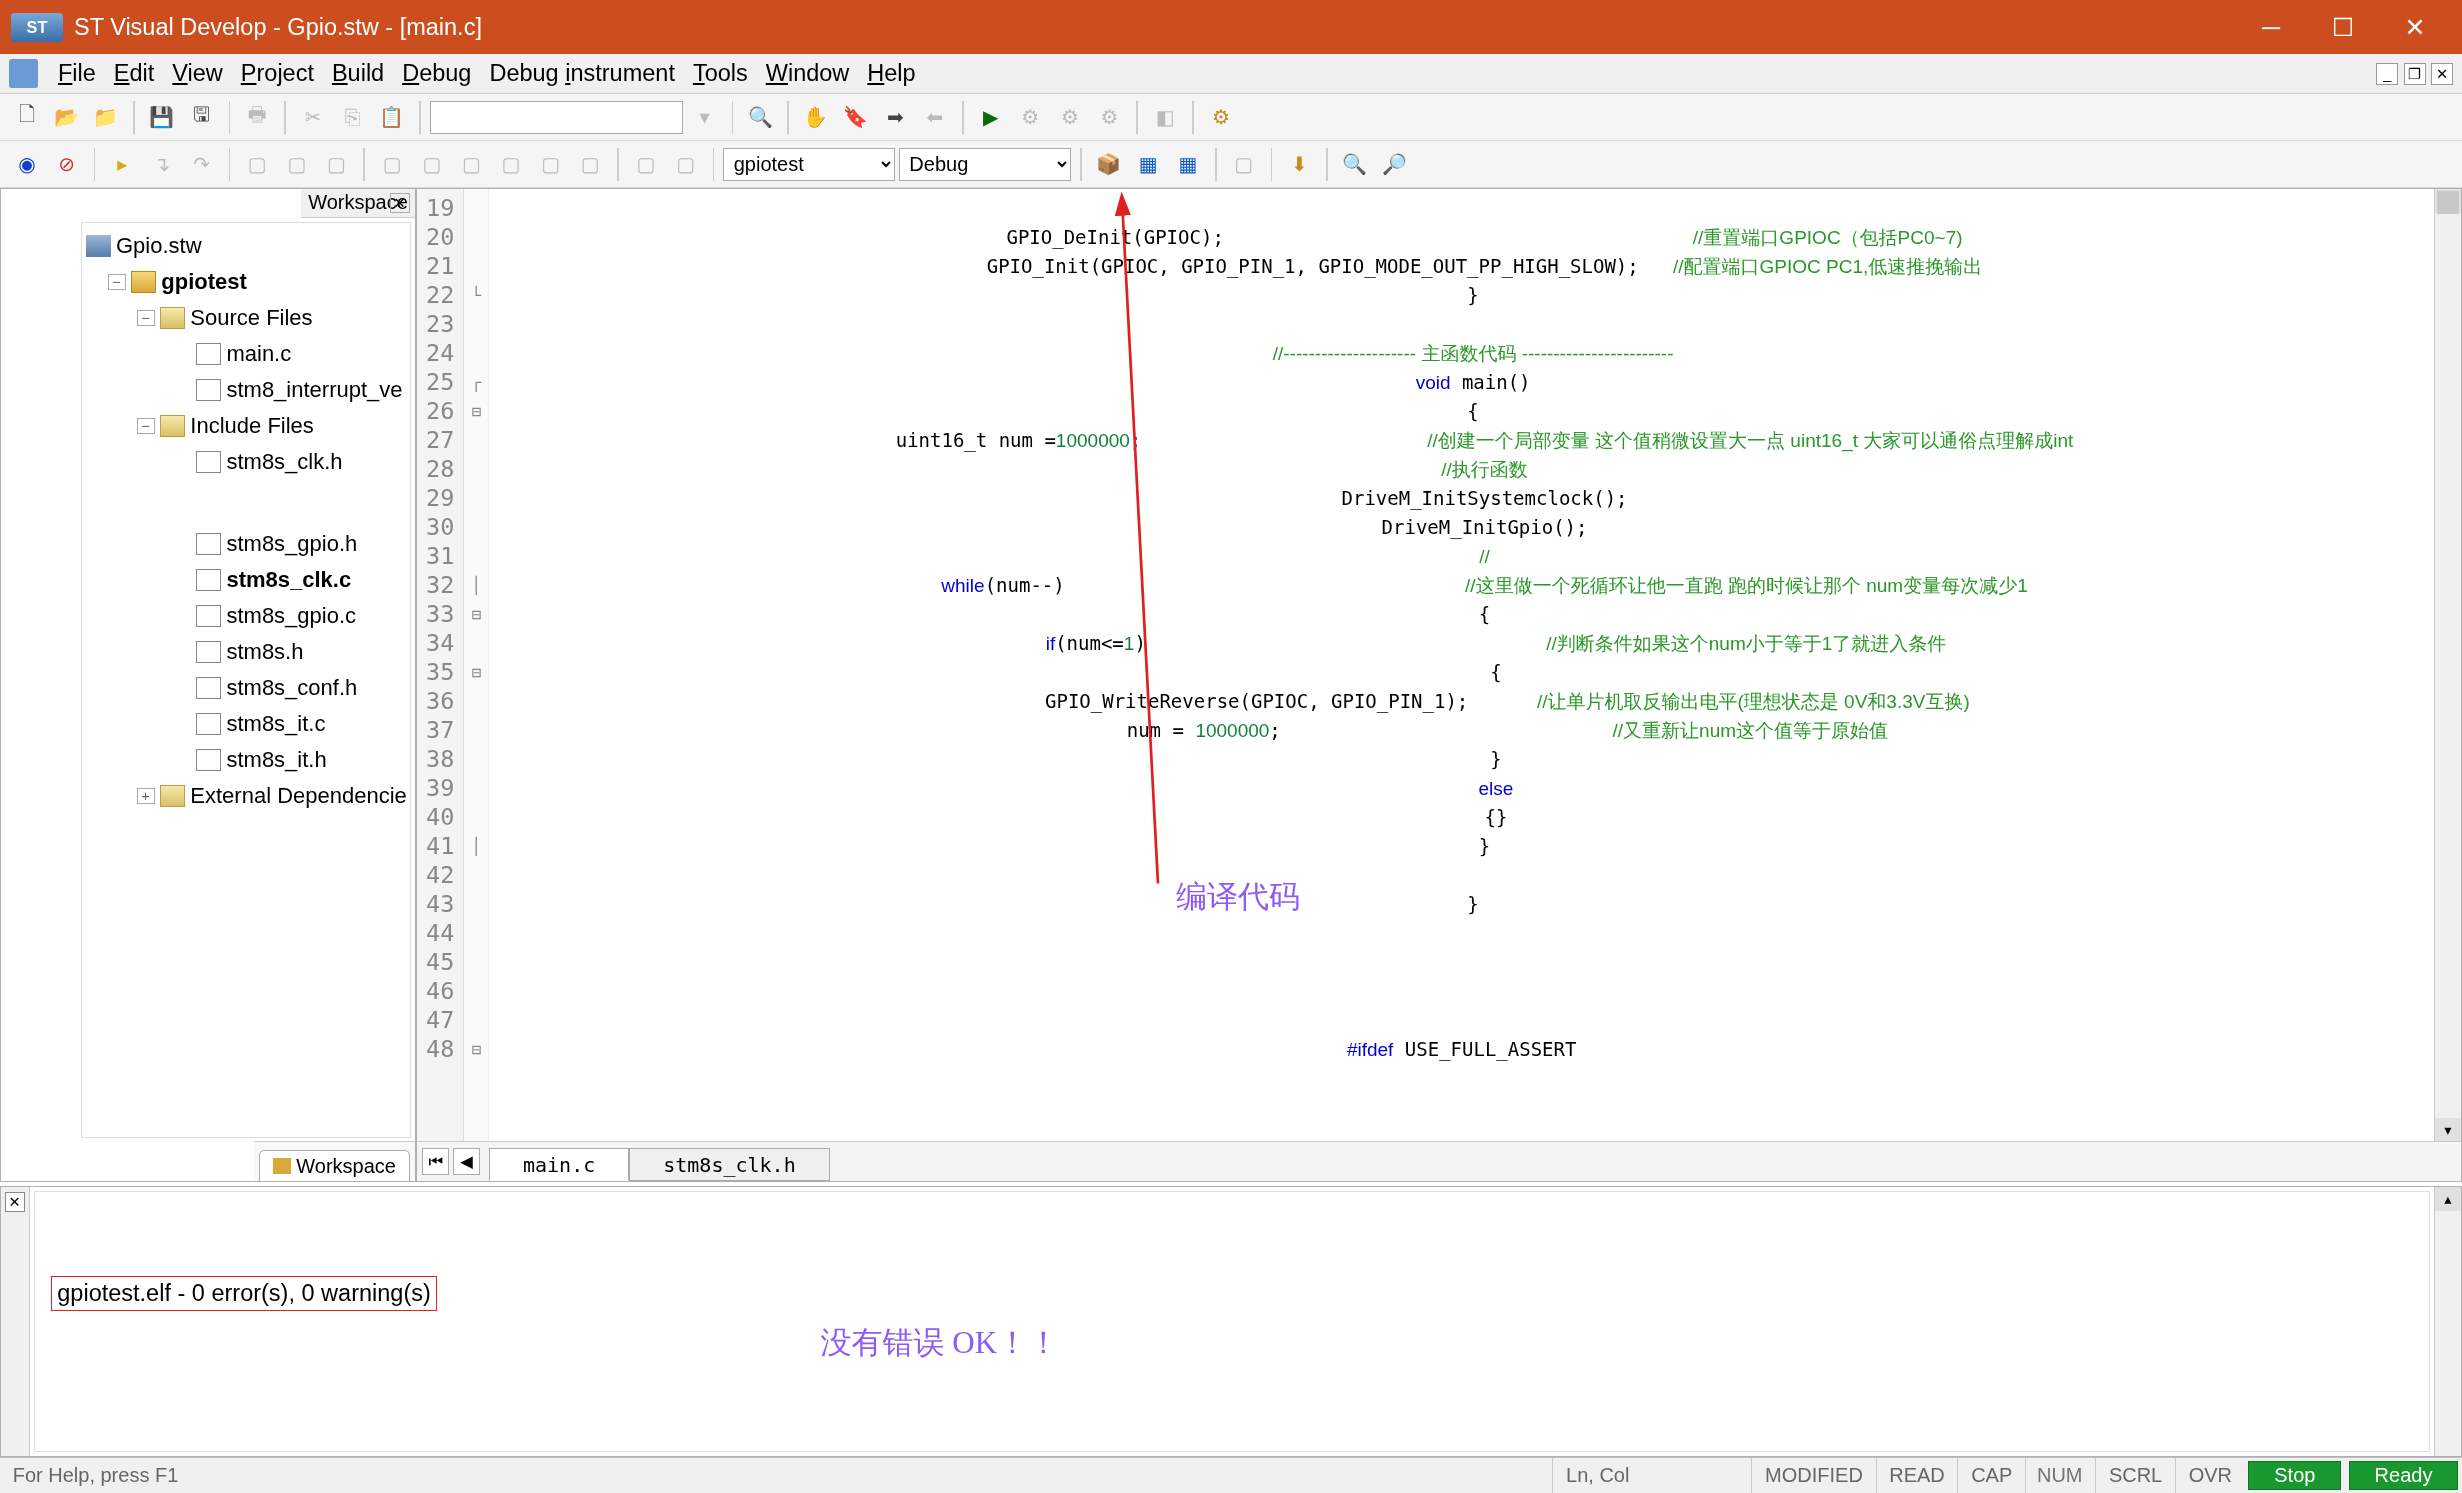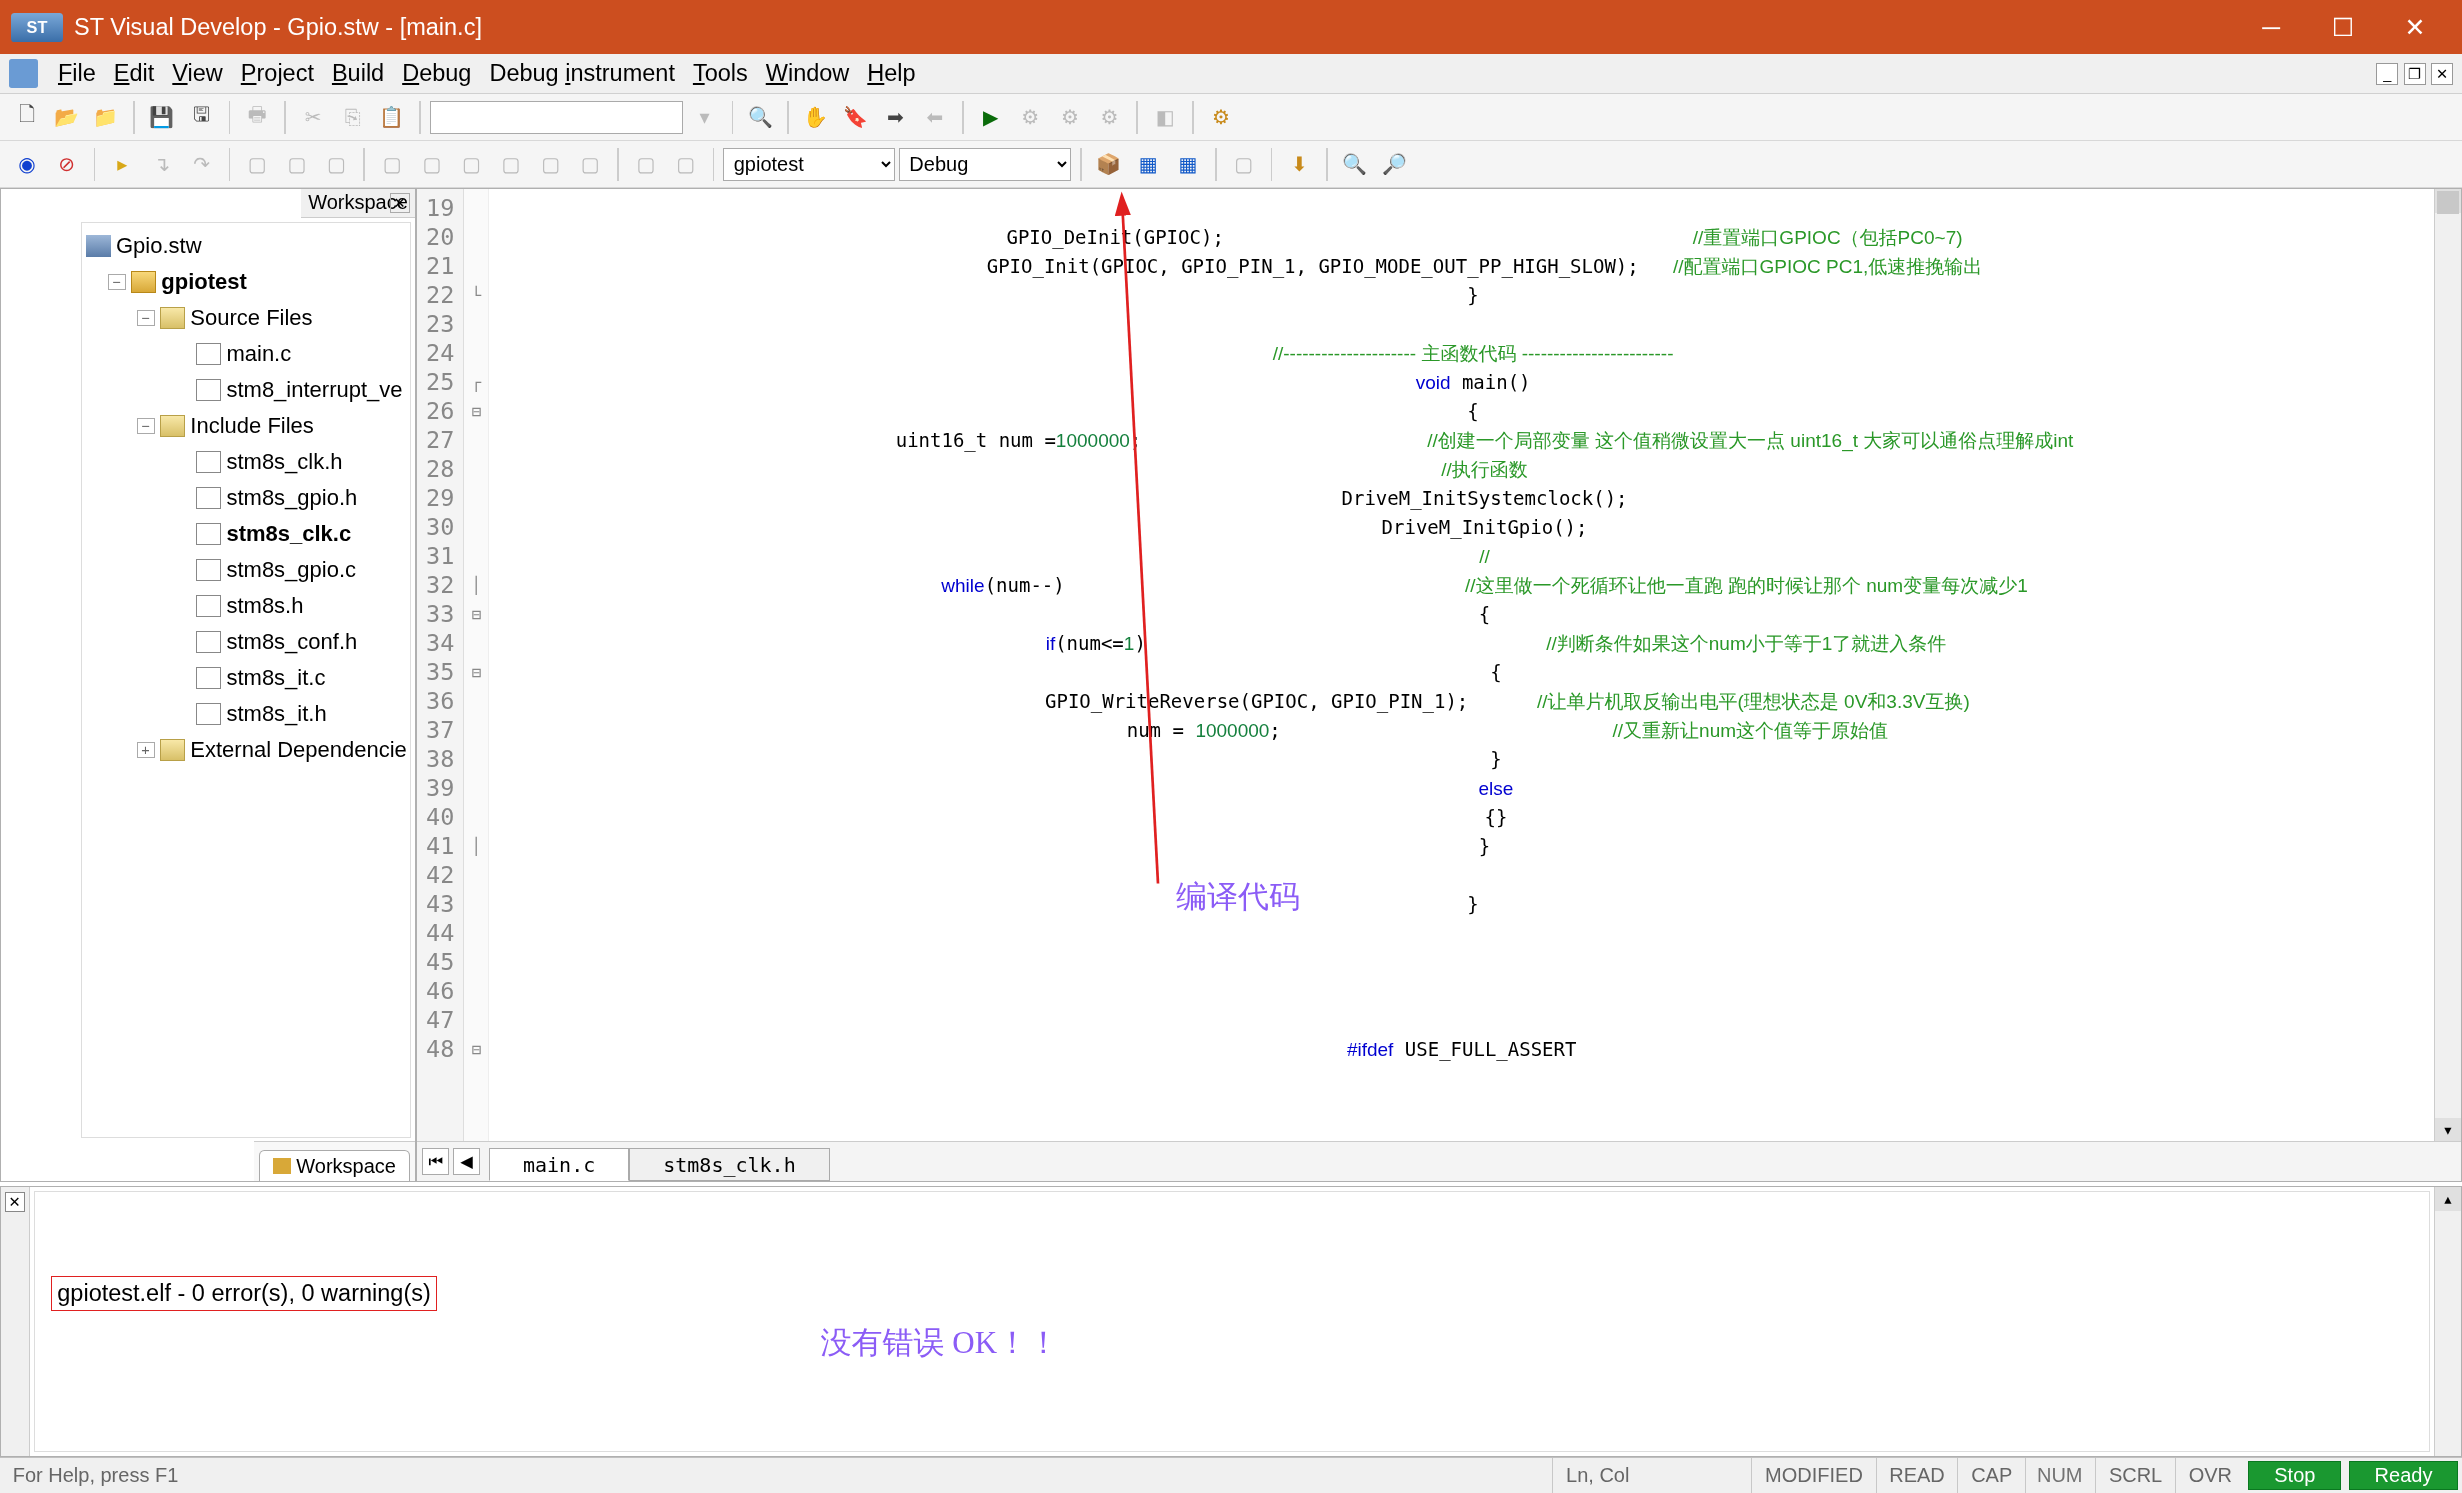--- a/index.html
+++ b/index.html
@@ -219,21 +219,21 @@
             <span class="toggle">−</span>
             <span class="ficon folder"></span>
             <span>Include Files</span>
           </div>
       <div id="inc-list">
             <div class="node" style="padding-left: 87px;">
               <span style="width:23.5px;display:inline-block"></span>
               <span class="ficon file"></span>
               <span>stm8s_clk.h</span>
             </div>
-            <div class="node" style="padding-left: 87px;">
+            <div class="node" style="padding-left: 87px; margin-top: 46px;">
               <span style="width:23.5px;display:inline-block"></span>
               <span class="ficon file"></span>
               <span>stm8s_gpio.h</span>
             </div>
             <div class="node" style="padding-left: 87px; font-weight: bold;">
               <span style="width:23.5px;display:inline-block"></span>
               <span class="ficon file"></span>
               <span>stm8s_clk.c</span>
             </div>
             <div class="node" style="padding-left: 87px;">

